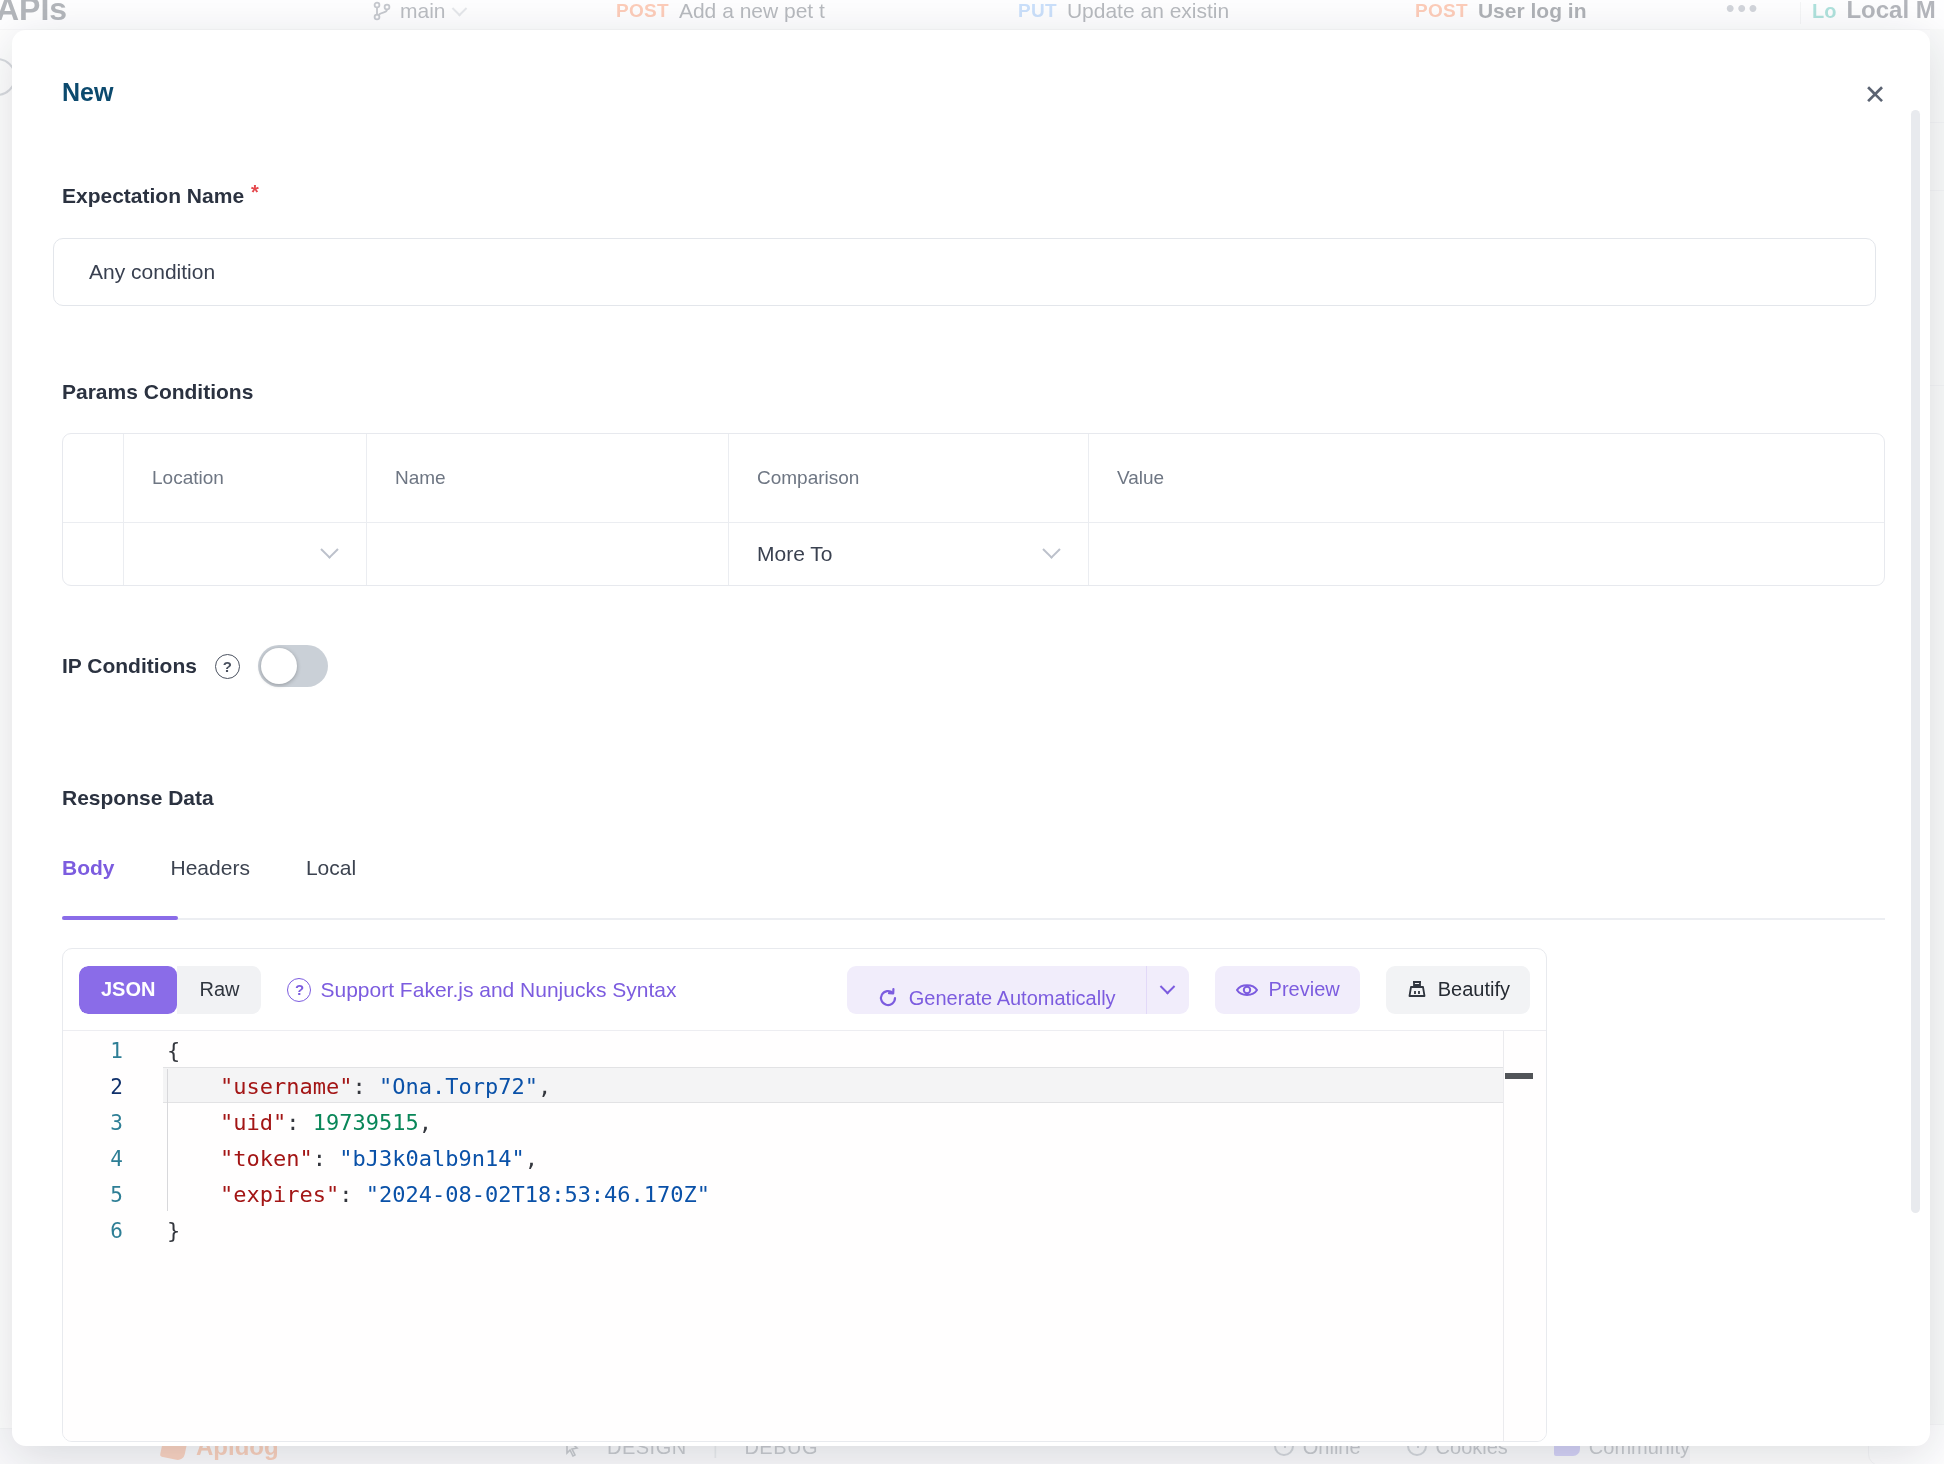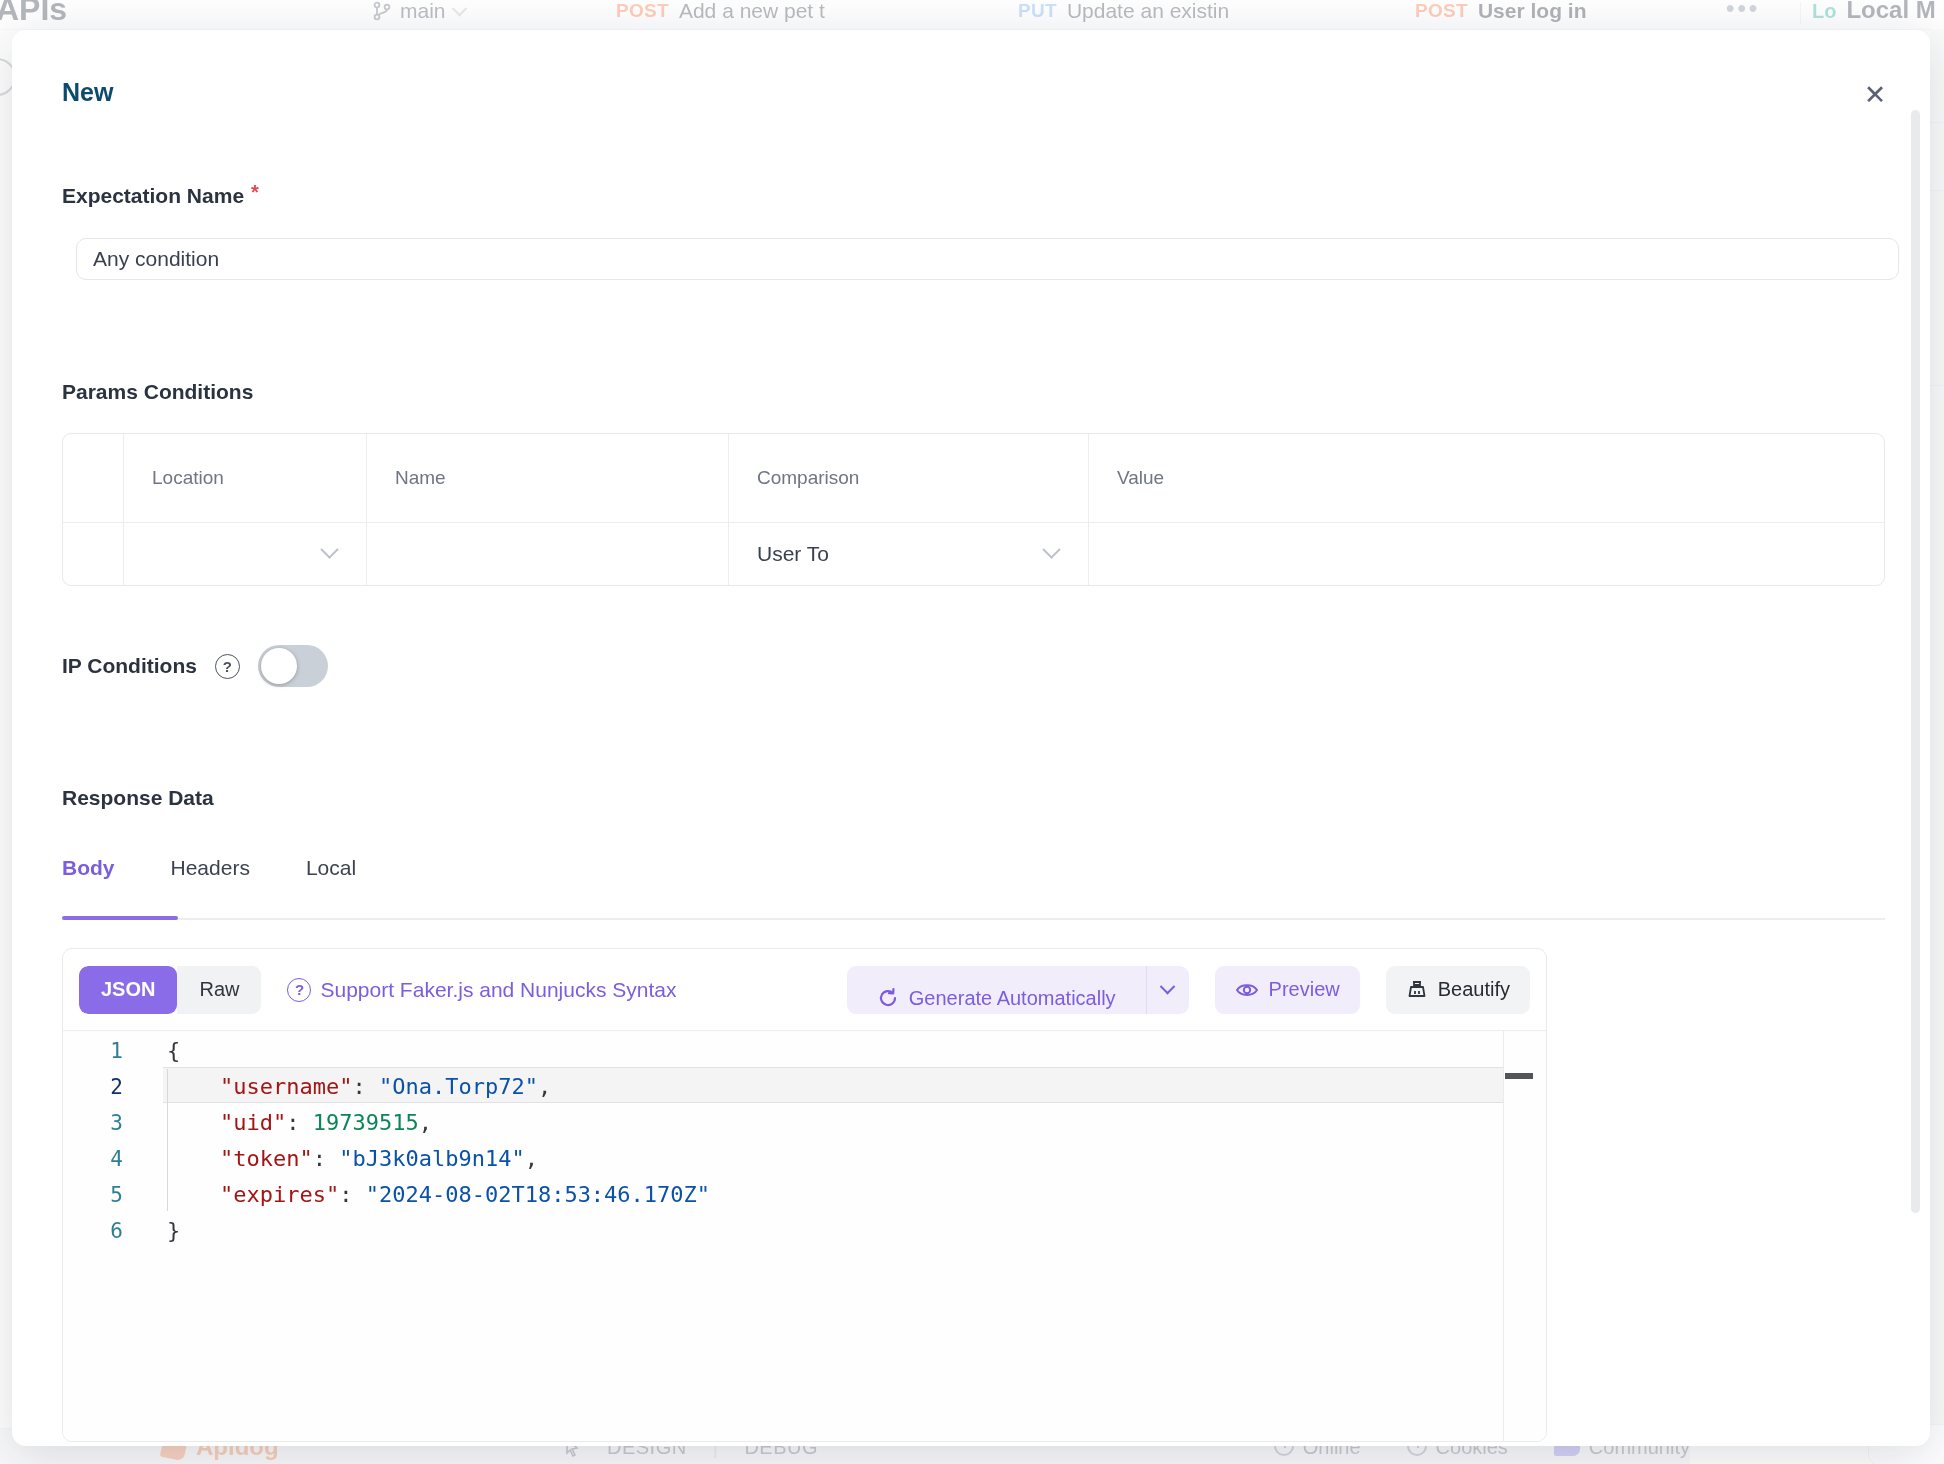--- a/index.html
+++ b/index.html
@@ -43,21 +43,21 @@
   
   #overlay{position:absolute;inset:0;background:rgba(255,255,255,0.62);z-index:2;}
 
   
   #modal{position:absolute;left:12px;top:30px;width:1918px;height:1416px;background:#ffffff;border-radius:14px;box-shadow:0 10px 48px rgba(20,25,45,.14);z-index:3;}
   .mtitle{left:50px;top:48px;font-size:25px;font-weight:600;color:#0c4a6e;}
   .close-btn{right:38px;top:48px;width:34px;height:34px;display:flex;align-items:center;justify-content:center;font-size:27px;color:#5b6372;cursor:pointer;}
   .sec-label{font-size:21px;font-weight:600;color:#2b3240;}
   .req{color:#e5484d;font-size:20px;margin-left:7px;font-weight:600;position:relative;top:-3px;}
   .exp-label{left:50px;top:154px;display:flex;align-items:flex-start;}
-  .exp-input{left:64px;top:208px;width:1823px;height:42px;box-sizing:border-box;border:1px solid #e3e6eb;border-radius:10px;padding:0 16px;font-size:21px;color:#394050;font-family:"Liberation Sans",sans-serif;background:#fff;outline:none;}
+  .exp-input{left:41px;top:208px;width:1823px;height:68px;box-sizing:border-box;border:1px solid #e3e6eb;border-radius:10px;padding:0 35px;font-size:21px;color:#394050;font-family:"Liberation Sans",sans-serif;background:#fff;outline:none;}
   .params-heading{left:50px;top:350px;}
 
   .ptable{left:50px;top:403px;width:1823px;box-sizing:border-box;border:1px solid #e7e9ee;border-radius:9px;background:#fff;}
   .prow{display:grid;grid-template-columns:60px 243px 362px 360px 1fr;}
   .prow.head{height:88px;}
   .prow.body{height:62px;border-top:1px solid #ebedf1;}
   .pcell{display:flex;align-items:center;padding-left:28px;box-sizing:border-box;border-left:1px solid #ebedf1;position:relative;}
   .pcell:first-child{border-left:none;padding-left:0;}
   .prow.head .pcell{color:#6e7683;font-size:19px;}
   .prow.body .pcell{color:#3a4150;font-size:21px;}
@@ -211,21 +211,21 @@
       <div class="pcell">Comparison</div>
       <div class="pcell">Value</div>
     </div>
     <div class="prow body">
       <div class="pcell"></div>
       <div class="pcell">
         <span class="cell-chev chev"></span>
       </div>
       <div class="pcell"></div>
       <div class="pcell">
-        <span>User To</span>
+        <span>More To</span>
         <span class="cell-chev chev"></span>
       </div>
       <div class="pcell"></div>
     </div>
   </div>
 
   <div class="abs ip-row">
     <span class="sec-label">IP Conditions</span>
     <span class="help-ic">?</span>
     <span class="toggle">

